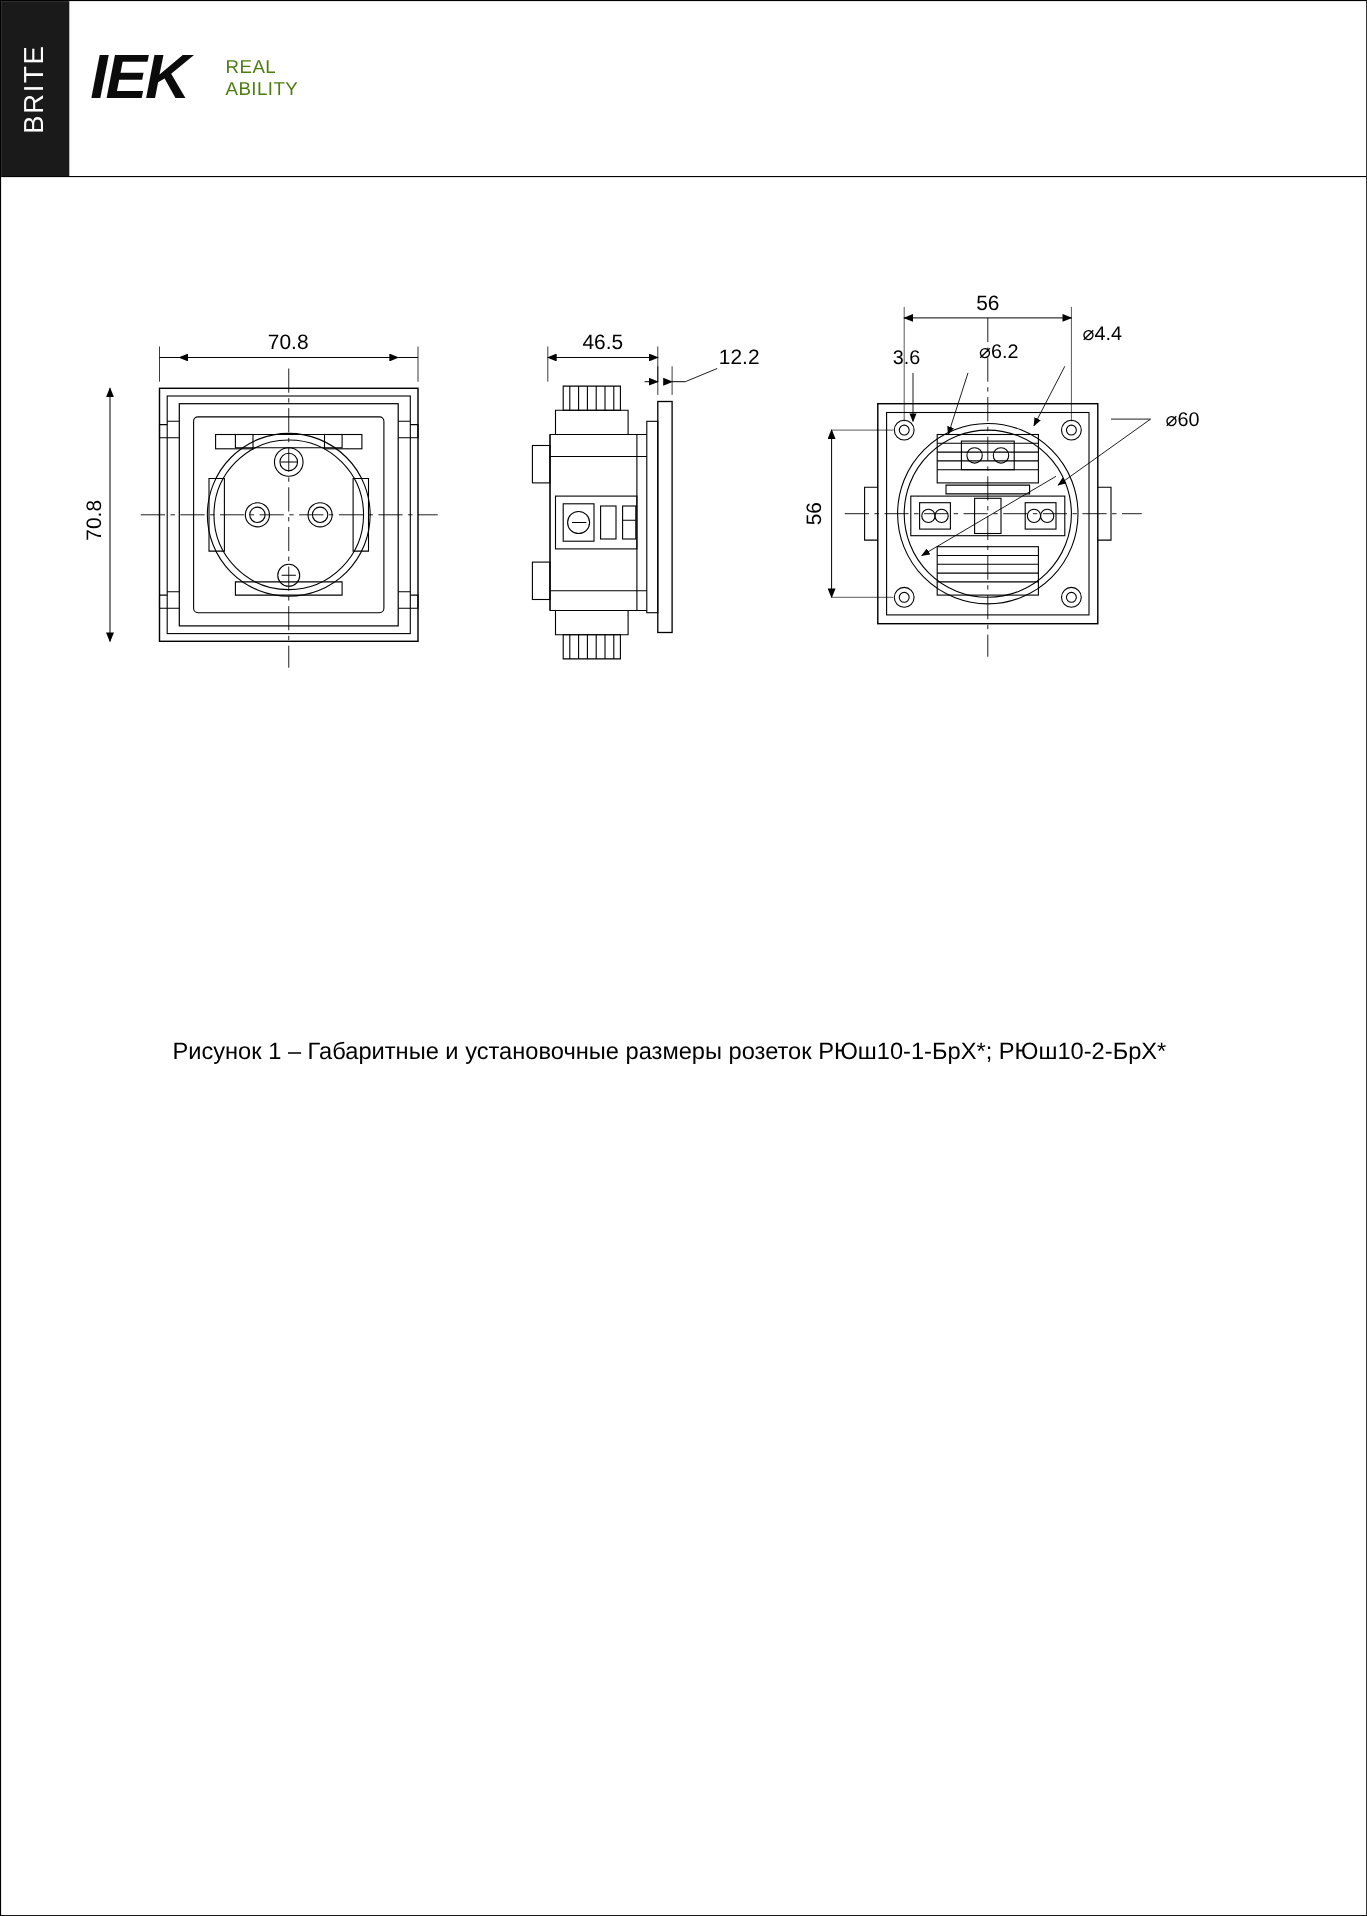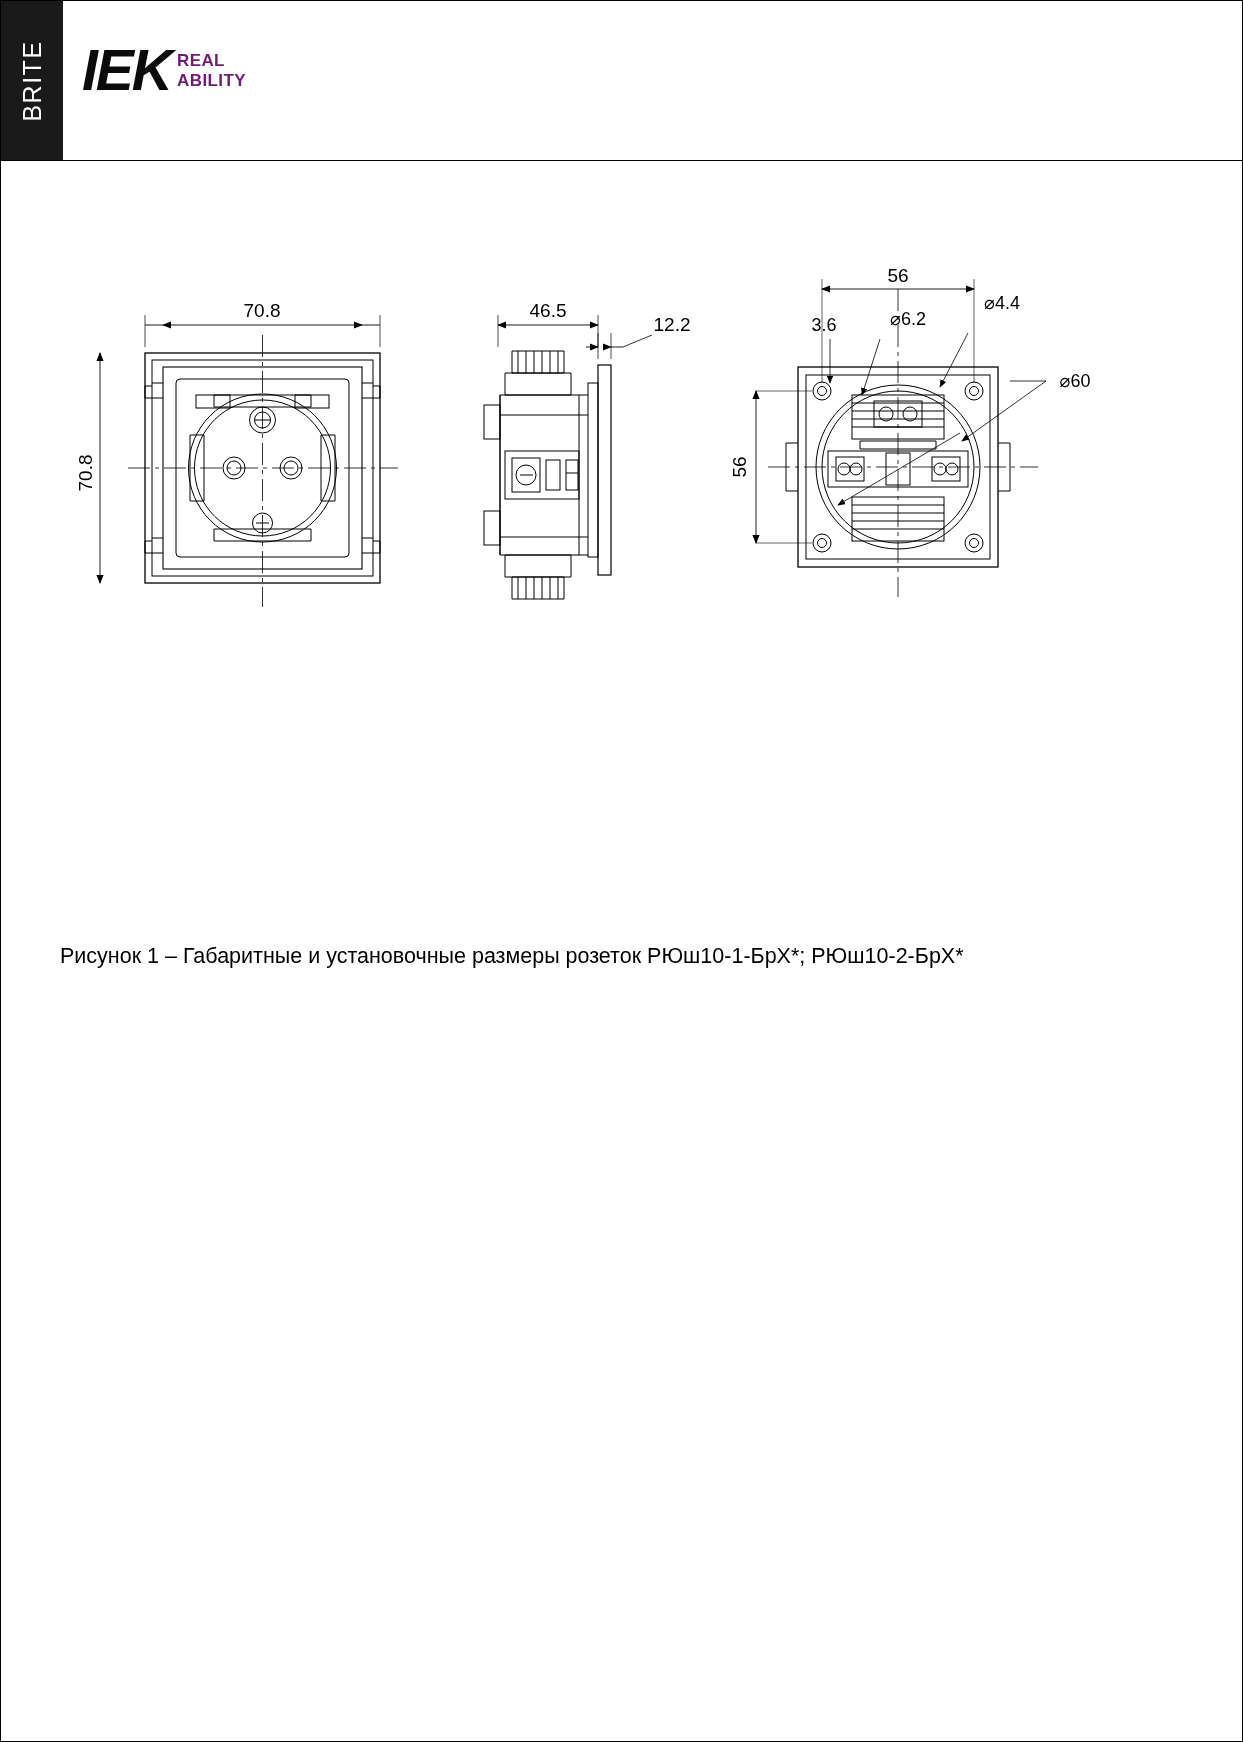--- a/index.html
+++ b/index.html
@@ -51,26 +51,26 @@
   }
   .logo-iek {
     font-size: 57px;
     font-weight: 700;
     font-style: italic;
     letter-spacing: -2px;
     line-height: 1;
     color: #0b0b0b;
   }
   .logo-tagline {
-    margin-left: 6px;
+    margin-left: 34px;
     font-size: 17px;
-    font-weight: 700;
+    font-weight: 400;
     line-height: 1.15;
     letter-spacing: .4px;
-    color: #701a75;
+    color: #4d7c0f;
   }
   .header-rule {
     position: absolute;
     left: 1px;
     top: 160px;
     width: 1241px;
     height: 1px;
     background: #000000;
   }
 
@@ -82,20 +82,21 @@
     width: 1243px;
     height: 370px;
   }
   .drawing-area svg { display: block; }
 
   .caption {
     position: absolute;
     left: 0;
     top: 944px;
     width: 1217px;
+    text-align: center;
     font-size: 21.5px;
     color: #000;
   }
   .caption-inner {
     display: inline-block;
     padding: 0 60px;
   }
 </style>
 </head>
 <body>

